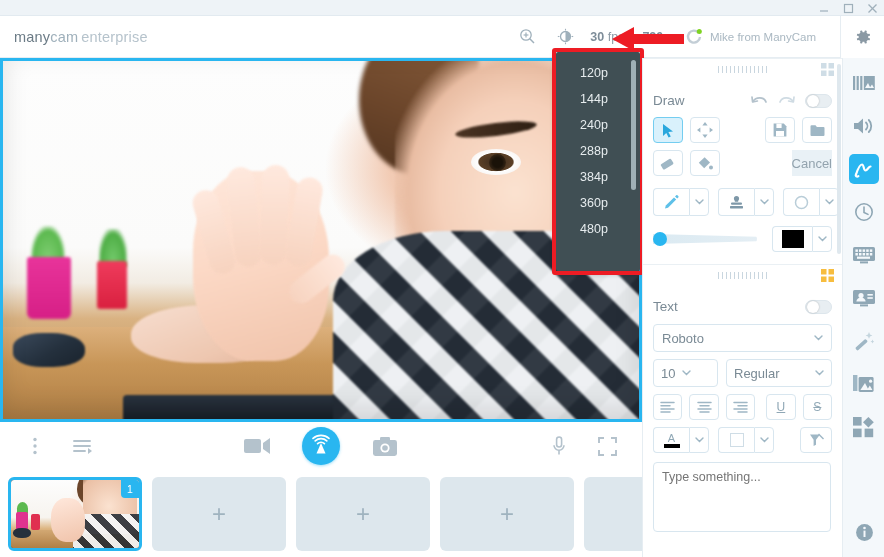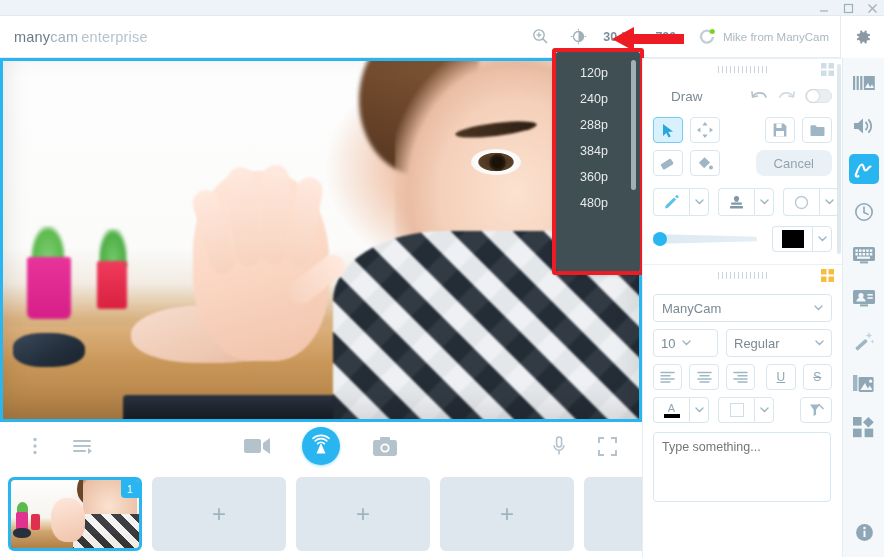--- a/index.html
+++ b/index.html
@@ -31,21 +31,21 @@
   .logo .l { font-weight:normal; color:#9fb0bb; }
   .logo .ent { font-weight:normal; color:#b6c3cc; margin-left:3px; }
 
   .hdr-right { margin-left:auto; display:flex; align-items:center; height:42px; }
   .hdr-icon { width:26px; height:26px; display:flex; align-items:center; justify-content:center; margin-right:12px; }
   .hdr-stat { font-size:12.5px; color:#8d9ba6; margin-right:18px; white-space:nowrap; }
   .hdr-stat .num { font-weight:bold; color:#7e8d99; }
   .hdr-res { font-size:12.5px; font-weight:bold; color:#7e8d99; margin-right:14px; }
   .avatar-wrap { display:flex; align-items:center; margin-right:6px; }
   .avatar { width:18px; height:18px; position:relative; margin-right:7px; }
-  .uname { font-size:11.5px; color:#aab8c2; margin-right:5px; white-space:nowrap; }
+  .uname { font-size:11.5px; color:#aab8c2; margin-right:18px; white-space:nowrap; }
 
   
   .gear-cell {
     width:44px; height:42px; display:flex; align-items:center; justify-content:center;
     border-left:1px solid #e6edf2; background:#fff;
   }
 
   
   .stage {
     position:absolute; left:0; top:58px; width:642px; height:364px;
@@ -209,40 +209,40 @@
     background:#ffffff; border-left:1px solid #e6edf2; overflow:hidden;
   }
   .sect-head {
     position:relative; height:22px; border-top:1px solid #eaf0f4;
     display:flex; align-items:center; justify-content:center;
   }
   .drag-dots { width:50px; height:7px;
     background:repeating-linear-gradient(90deg,#c9d6df 0 1.5px, transparent 1.5px 4px); }
   .grid-ico { position:absolute; right:8px; top:4px; width:13px; height:13px; }
   .sect-title-row {
-    display:flex; align-items:center; padding:4px 10px 2px 10px; height:30px;margin-left:18px;
+    display:flex; align-items:flex-end; padding:4px 10px 2px 10px; height:30px;
   }
   .sect-title { font-size:13.5px; color:#7a8a95; }
   .sect-actions { margin-left:auto; display:flex; align-items:center; gap:10px; }
   .toggle {
     width:27px; height:14px; border-radius:8px; background:#e8eef2;
     position:relative; border:1px solid #dde6ec;
   }
   .toggle .knob { position:absolute; left:1px; top:0px; width:12px; height:12px;
     border-radius:50%; background:#fff; box-shadow:0 0 2px rgba(0,0,0,.25); }
 
   .row { display:flex; align-items:center; padding:0 10px; margin-top:7px; }
   .tbtn {
     width:30px; height:26px; border:1px solid #d8e6ef; border-radius:4px; background:#fff;
     display:flex; align-items:center; justify-content:center; margin-right:7px;
   }
   .tbtn.on { background:#d9f1fc; border-color:#74cdf0; }
   .spacer { flex:1; }
   .cancel-btn {
-    height:26px; padding:0 18px; border:none; border-radius:8px; background:#e9f1f6;
+    height:26px; padding:0 0; border:none; border-radius:0; background:#e9f1f6;
     color:#93a3ae; font-size:13px; font-family:inherit; display:flex; align-items:center;
   }
   .combo { display:flex; align-items:center; margin-right:9px; }
   .combo .main {
     height:28px; min-width:36px; padding:0 8px; border:1px solid #d8e6ef; border-right:none;
     border-radius:4px 0 0 4px; background:#fff; display:flex; align-items:center; justify-content:center;
   }
   .combo .caret {
     width:20px; height:28px; border:1px solid #d8e6ef; border-radius:0 4px 4px 0; background:#fff;
     display:flex; align-items:center; justify-content:center;
@@ -401,20 +401,21 @@
       <div class="finger f3"></div>
         <div class="finger f4"></div>
       <div class="finger thumb"></div>
       <div class="stage-shade"></div>
     </div>
   </div>
 
   <div class="res-drop">
     <div class="res-list">
       <div class="res-item">120p</div>
+      <div class="res-item">144p</div>
       <div class="res-item">240p</div>
       <div class="res-item">288p</div>
       <div class="res-item">384p</div>
       <div class="res-item">360p</div>
       <div class="res-item">480p</div>
     </div>
     <div class="res-scroll"></div>
   </div>
   <div class="res-drop-outline"></div>
 
@@ -673,23 +674,31 @@
       <div class="grid-ico">
         <svg width="13" height="13" viewBox="0 0 13 13">
           <rect x="0" y="0" width="5.5" height="5.5" fill="#f7bd3f"></rect>
           <rect x="7.5" y="0" width="5.5" height="5.5" fill="#f7bd3f"></rect>
           <rect x="0" y="7.5" width="5.5" height="5.5" fill="#f7bd3f"></rect>
           <rect x="7.5" y="7.5" width="5.5" height="5.5" fill="#f7bd3f"></rect>
         </svg>
       </div>
     </div>
 
+    <div class="sect-title-row">
+      <div class="sect-title">Text</div>
+      <div class="sect-actions">
+        <div class="toggle">
+            <div class="knob"></div>
+          </div>
+      </div>
+    </div>
 
     <div class="select-wide">
-      <span>ManyCam</span>
+      <span>Roboto</span>
       <span class="cv">
         <svg width="9" height="6" viewBox="0 0 9 6">
             <polyline points="1,1 4.5,4.6 8,1" fill="none" stroke="#9fb7c5" stroke-width="1.4" stroke-linecap="round"></polyline>
           </svg>
       </span>
     </div>
 
     <div class="row">
       <div class="select-sm" style="width:65px;">
         <span>10</span>

